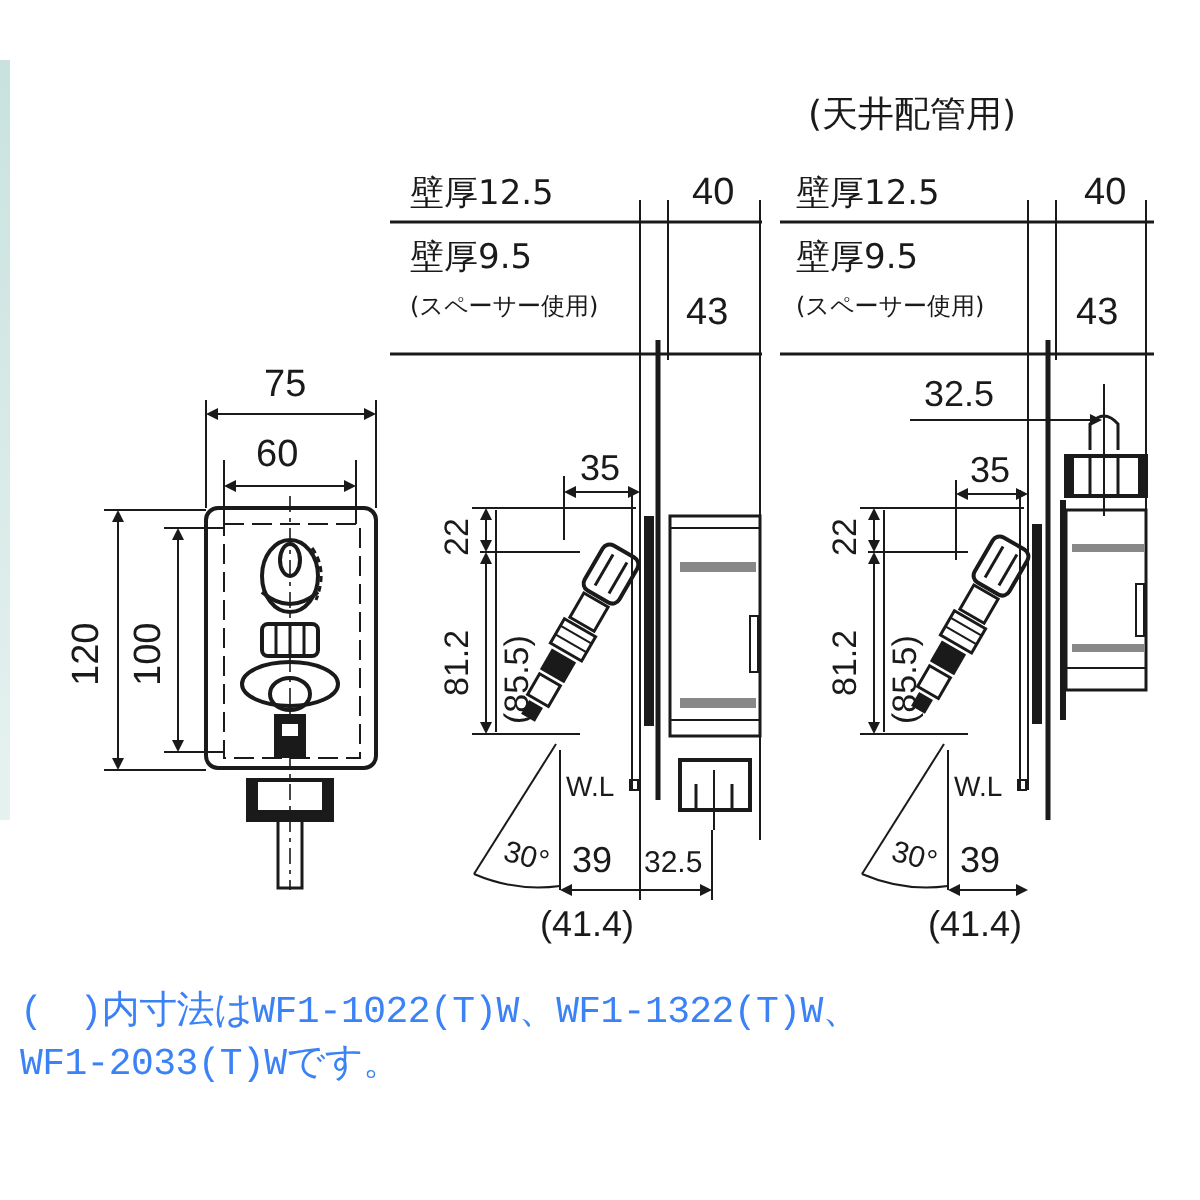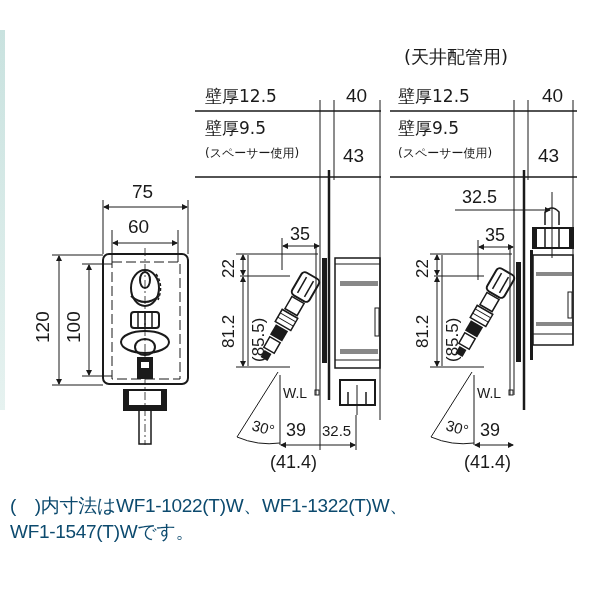--- a/index.html
+++ b/index.html
@@ -4,21 +4,21 @@
 <style>
   html, body { margin: 0; padding: 0; background: #ffffff; }
   body { width: 600px; height: 600px; position: relative; overflow: hidden;
          font-family: "Liberation Sans", "DejaVu Sans", sans-serif; color: #1a1a1a; }
   .strip { position: absolute; left: 0; top: 30px; width: 5px; height: 380px;
            background: linear-gradient(#c9e2df, #e6f2f0); }
   svg { position: absolute; left: 0; top: 0; }
   .t { font-family: "Liberation Sans", "DejaVu Sans", sans-serif; fill: #1a1a1a; }
   .jp { font-family: "DejaVu Sans", sans-serif; fill: #1a1a1a; }
   .caption { position: absolute; left: 10px; top: 493px; font-size: 19px; line-height: 26px;
-             font-family: Liberation Sans, sans-serif; color: #0c4a6e; letter-spacing: -0.3px; }
+             font-family: Liberation Mono, monospace; color: #3b82f6; letter-spacing: -0.3px; }
   .ln { stroke: #1a1a1a; fill: none; }
 </style>
 </head>
 <body>
 
 <div class="strip"></div>
 
 <svg width="600" height="600" viewBox="0 0 600 600">
   <defs>
     <marker id="ar" markerWidth="6" markerHeight="6" refX="5" refY="3" orient="auto-start-reverse">
@@ -226,14 +226,14 @@
     <text class="t" font-size="15" transform="translate(445,430) rotate(15)">30°</text>
 
     <text class="t" x="480" y="436" font-size="18">39</text>
     <line class="ln" x1="475" y1="445" x2="513" y2="445" stroke-width="1" marker-start="url(#ar)" marker-end="url(#ar)"></line>
     <text class="t" x="464" y="468" font-size="18">(41.4)</text>
   </g>
 </svg>
 
 <div class="caption">
   <div>(　)内寸法はWF1-1022(T)W、WF1-1322(T)W、</div>
-  <div>WF1-1547(T)Wです。</div>
+  <div>WF1-2033(T)Wです。</div>
 </div>
 
 </body></html>

